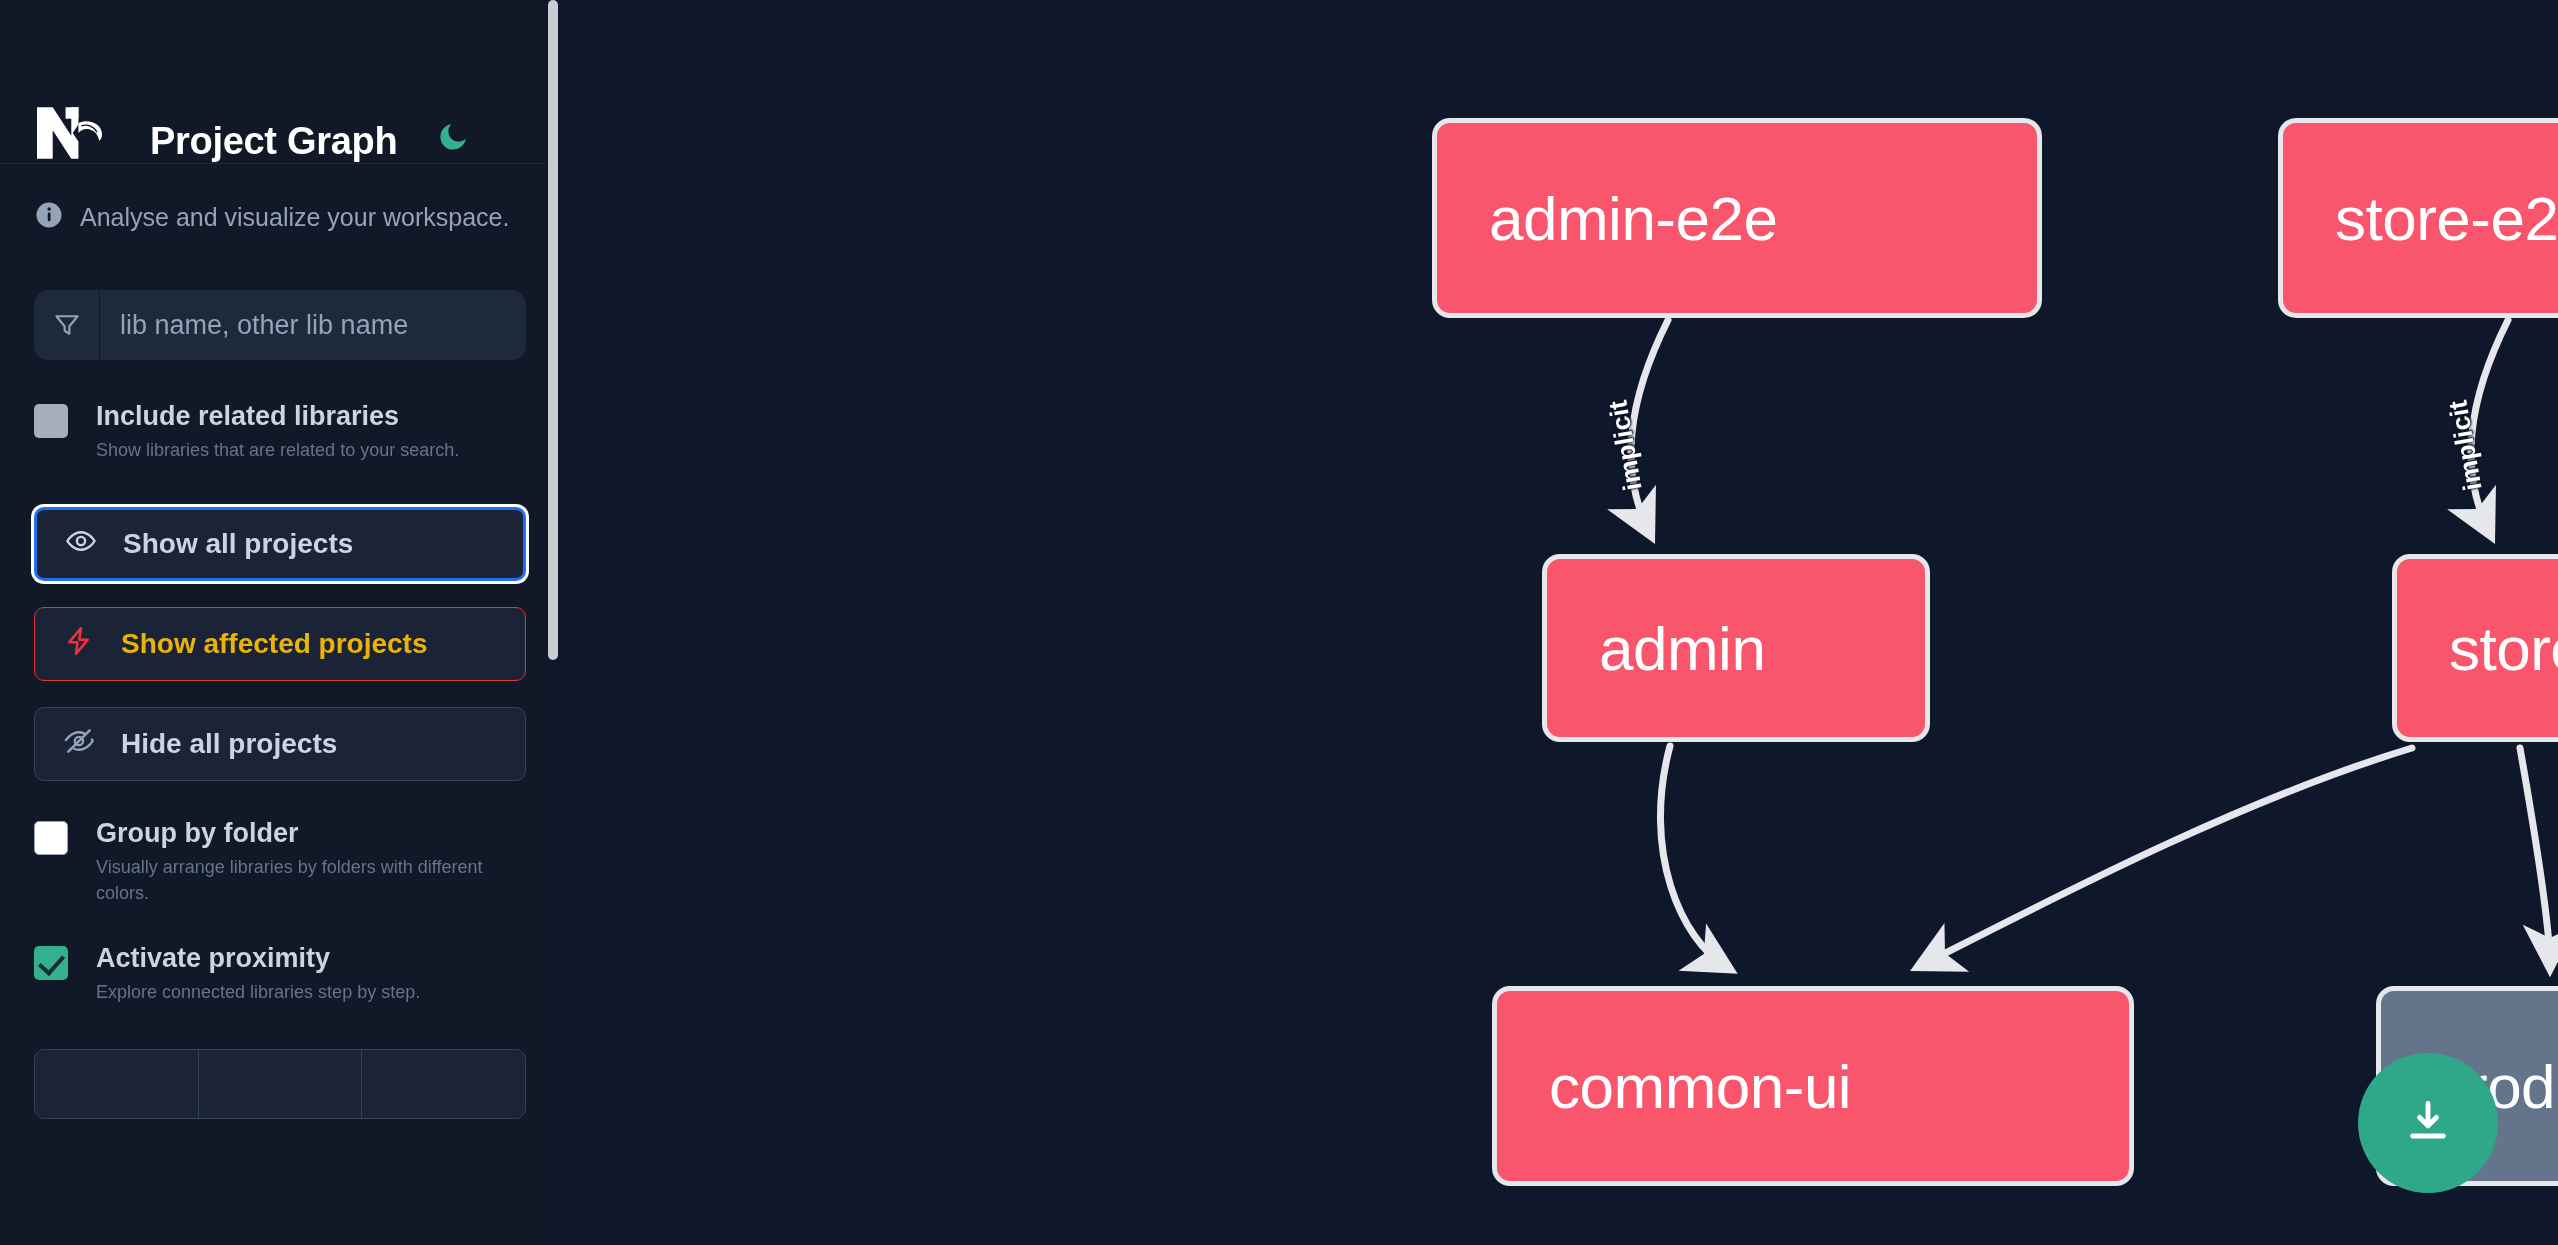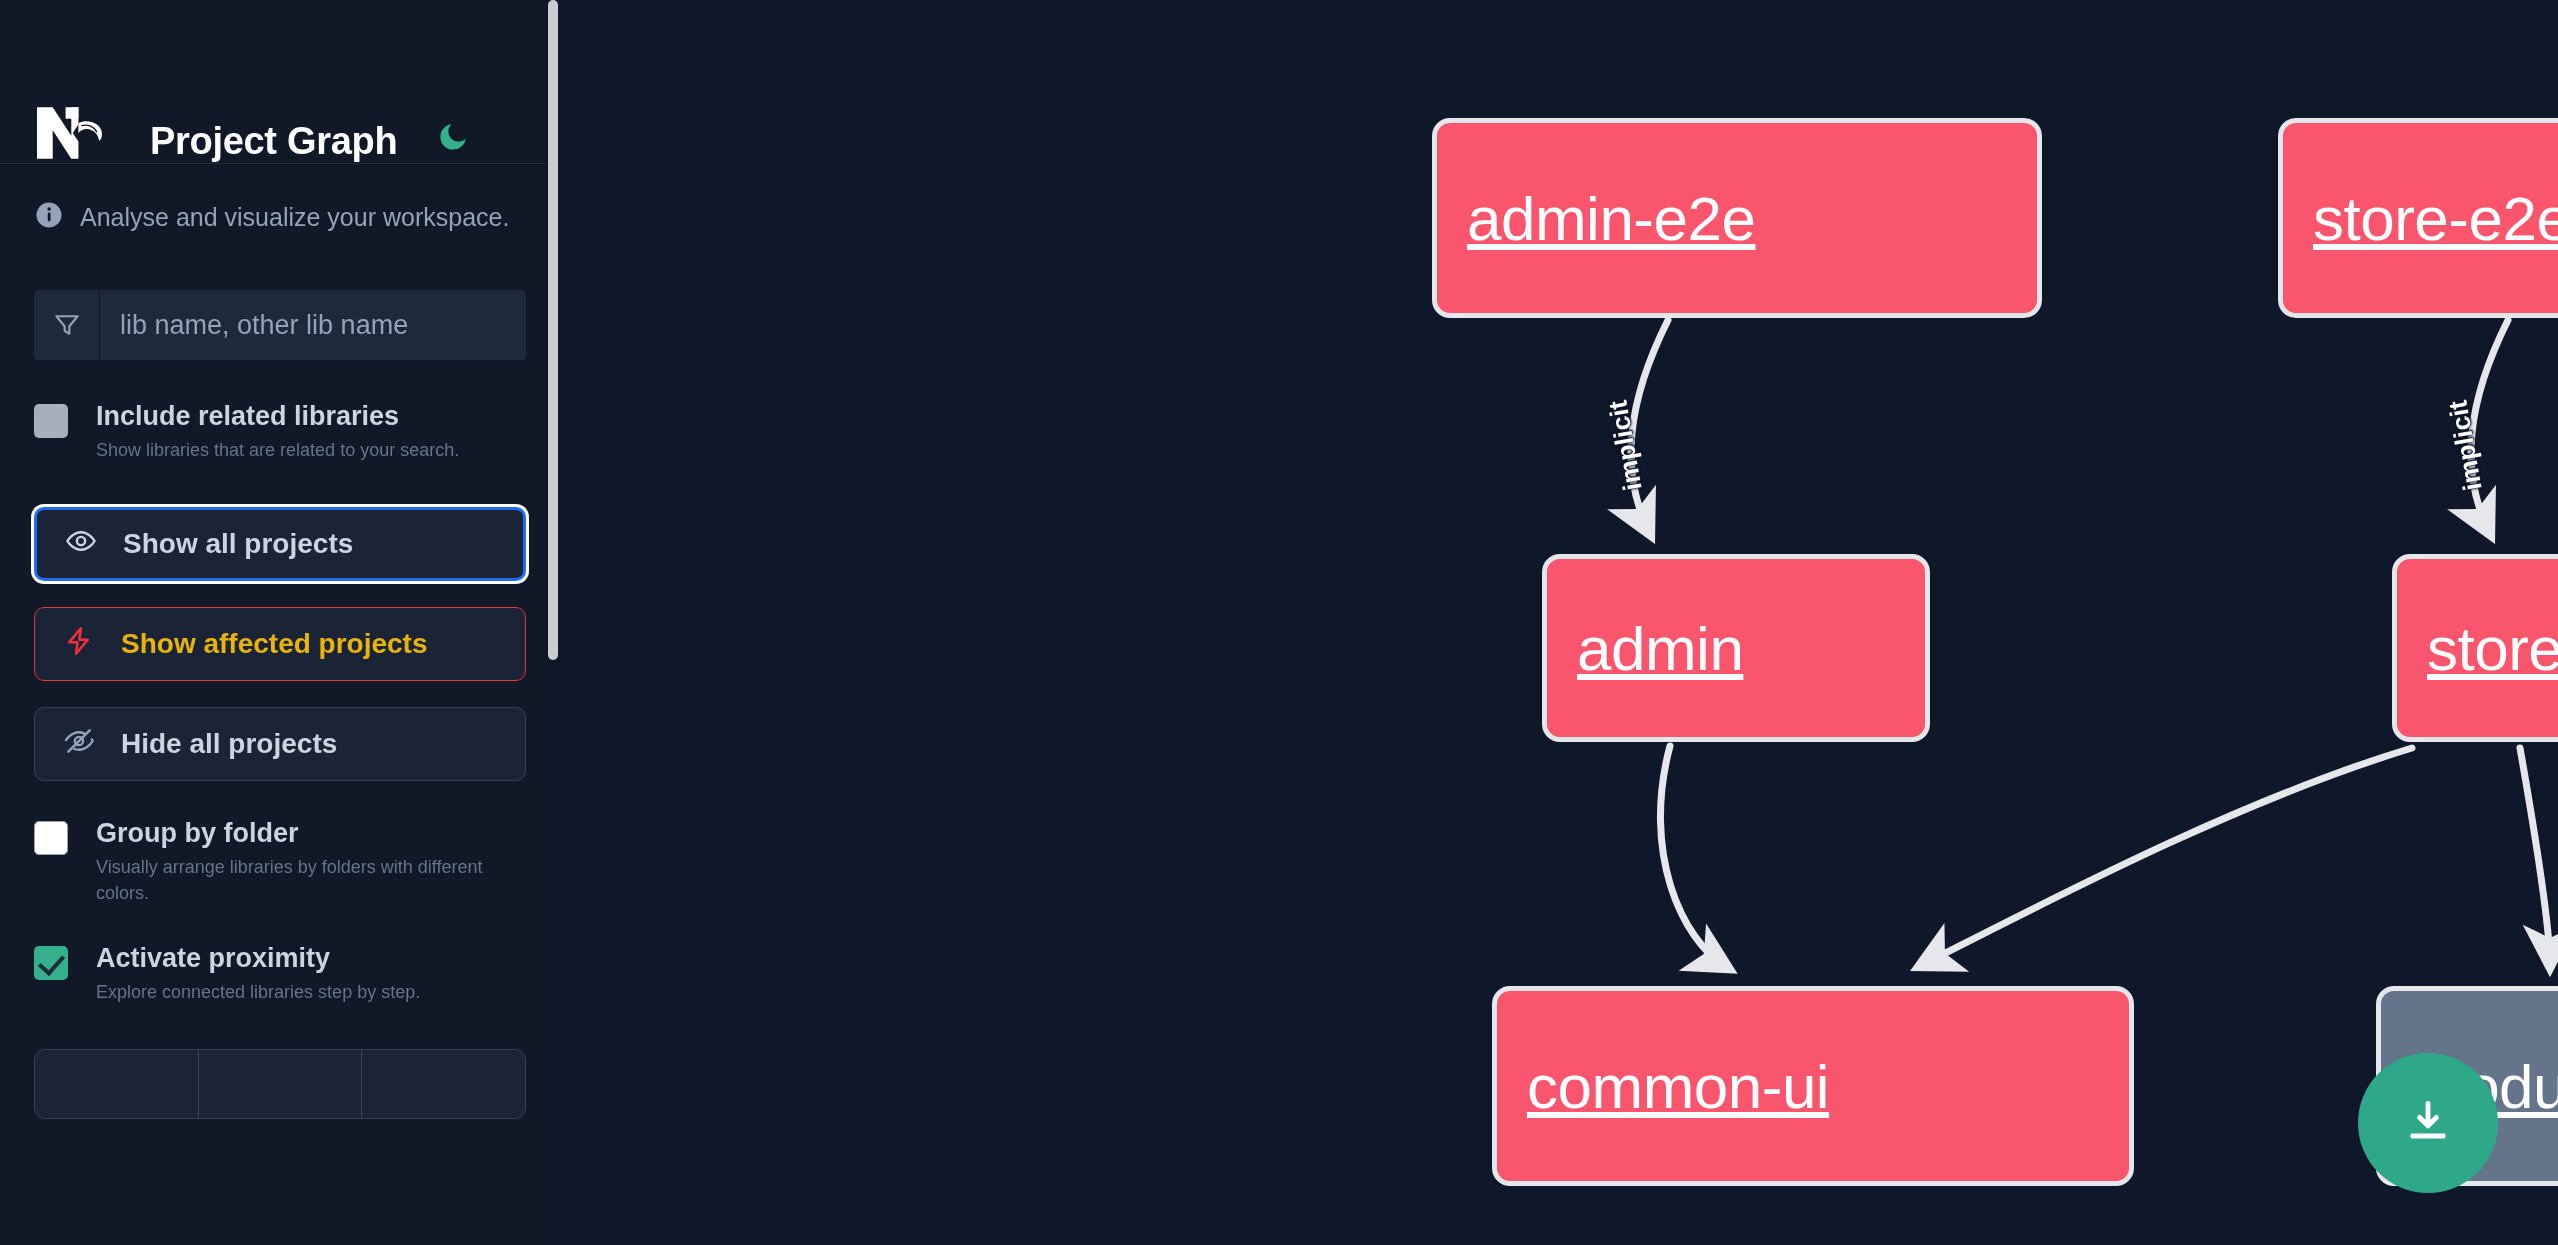--- a/index.html
+++ b/index.html
@@ -44,21 +44,21 @@
   }
   .sb-tagline .txt { font-size: 25px; color: #94A3B8; white-space: nowrap; }
 
   .sb-body { padding: 0 34px; }
 
   .filter-row {
     margin-top: 56px;
     height: 70px;
     display: flex; align-items: stretch;
     background: #1E293B;
-    border-radius: 4px;
+    border-radius: 14px;
     overflow: hidden;
   }
   .filter-icon-box {
     width: 66px; display: flex; align-items: center; justify-content: center;
     border-right: 1px solid #0F172A;
   }
   .filter-input {
     flex: 1; background: transparent; border: none; outline: none;
     color: #E2E8F0; font-size: 27px;
     font-family: "Liberation Sans", sans-serif;
@@ -141,23 +141,22 @@
 
   .gnode {
     position: absolute;
     display: flex; align-items: center;
     border-radius: 18px;
     border: 5px solid #E5E7EB;
     color: #FFFFFF;
     font-size: 62px;
     letter-spacing: -0.5px;
     cursor: pointer;
-    padding-left: 30px;
+    padding-left: 52px;
     white-space: nowrap;
-    text-decoration: underline;
   }
   .gnode.pink { background: #F9566E; }
   .gnode.grey { background: #64748B; }
 
   .elabel {
     position: absolute;
     color: #FFFFFF;
     font-size: 26px;
     font-weight: 700;
     transform-origin: center center;

